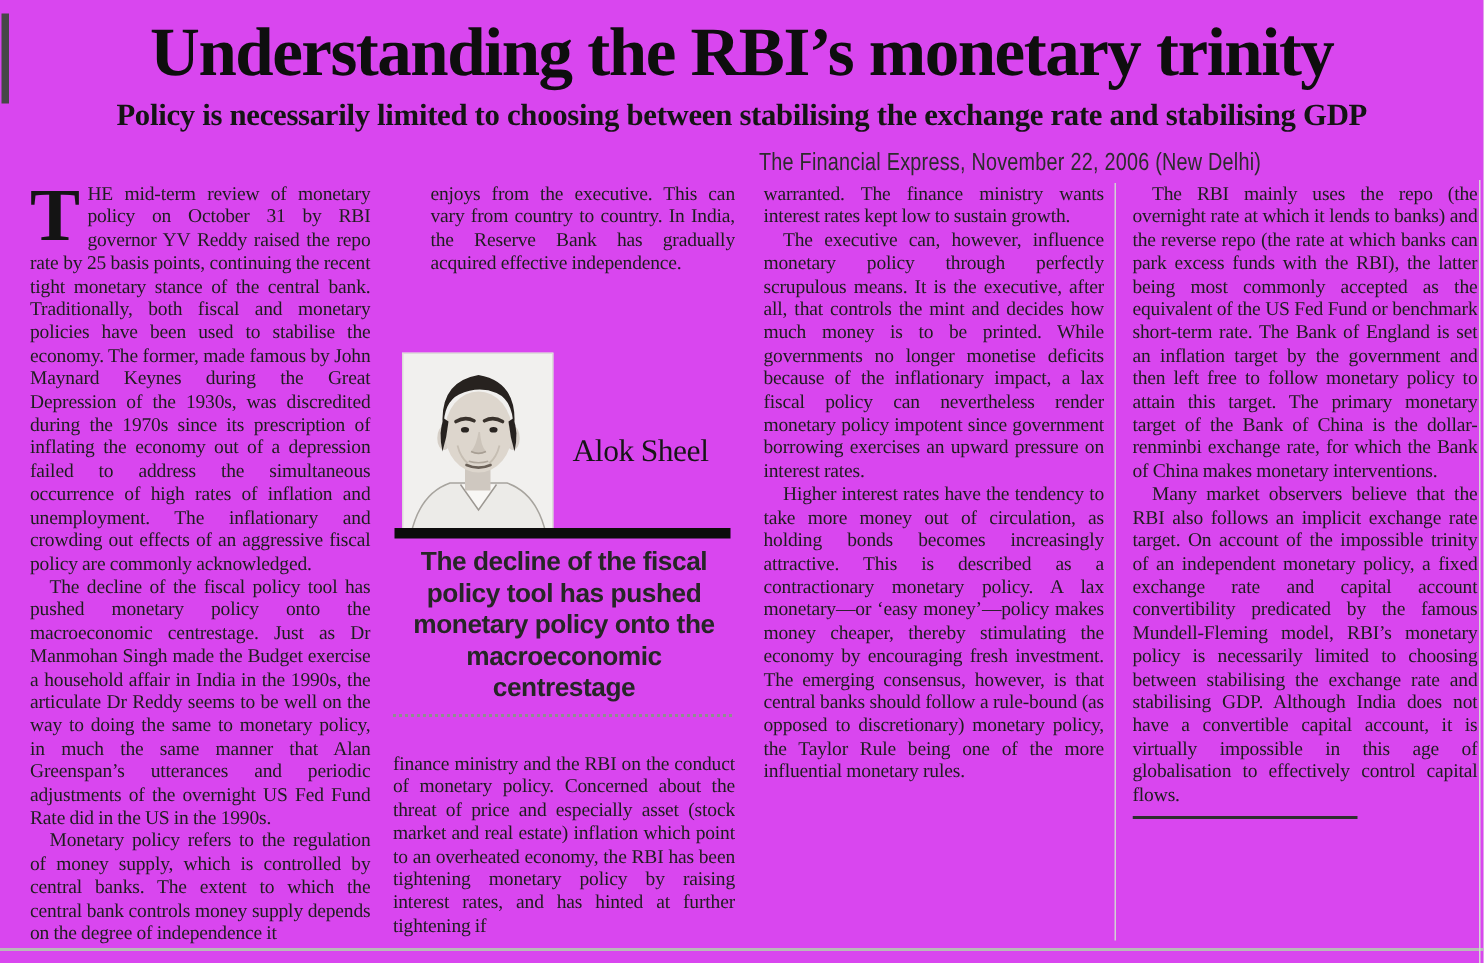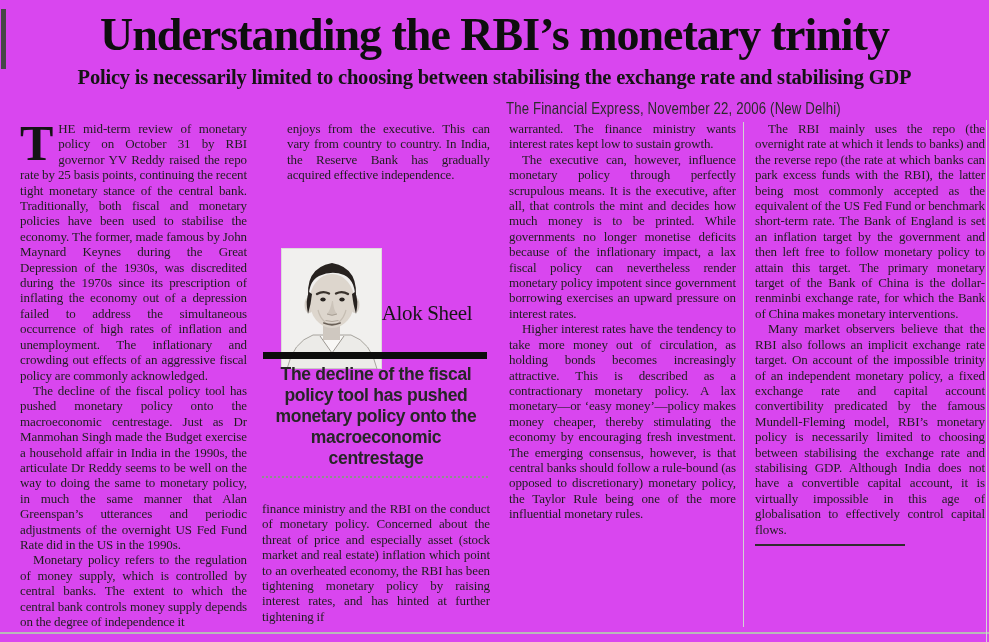--- a/index.html
+++ b/index.html
@@ -25,21 +25,21 @@
   .col p.indent{text-indent:13px;}
   .col1{left:20px;width:227px;}
   .col2{left:262px;width:228px;}
   .col3{left:509px;width:227px;}
   .col4{left:755px;width:230px;}
 
   .dropcap{float:left;font-size:50px;line-height:41px;font-weight:bold;padding:2px 5px 0 0;color:#141414;}
 
   
   .c2-top{position:absolute;top:0;left:0;right:0;height:112px;overflow:hidden;margin-left:25px;}
-  .author-figure{position:absolute;top:110px;left:0;right:0;height:121px;margin:17px;}
+  .author-figure{position:absolute;top:110px;left:0;right:0;height:121px;margin:4px;}
   .author-photo{position:absolute;left:2px;top:0;width:101px;height:121px;}
   .byline{position:absolute;left:102px;right:0;top:58px;text-align:center;
           font-size:21px;color:#161616;letter-spacing:-0.3px;}
   .black-rule{position:absolute;top:231px;left:1px;width:224px;height:7px;background:#0c0c0c;}
   .pull-quote{position:absolute;top:243px;left:0;right:0;margin:0;
       font-family:"Liberation Sans","DejaVu Sans",sans-serif;font-size:17.5px;font-weight:bold;
       line-height:21px;text-align:center;color:#262626;letter-spacing:-0.3px;word-spacing:0;}
   .dotted-rule{position:absolute;top:355px;left:0;width:226px;border-bottom:2px dotted #8e8e8e;}
   .c2-bottom{position:absolute;top:380px;left:0;right:0;height:130px;overflow:hidden;}
 

